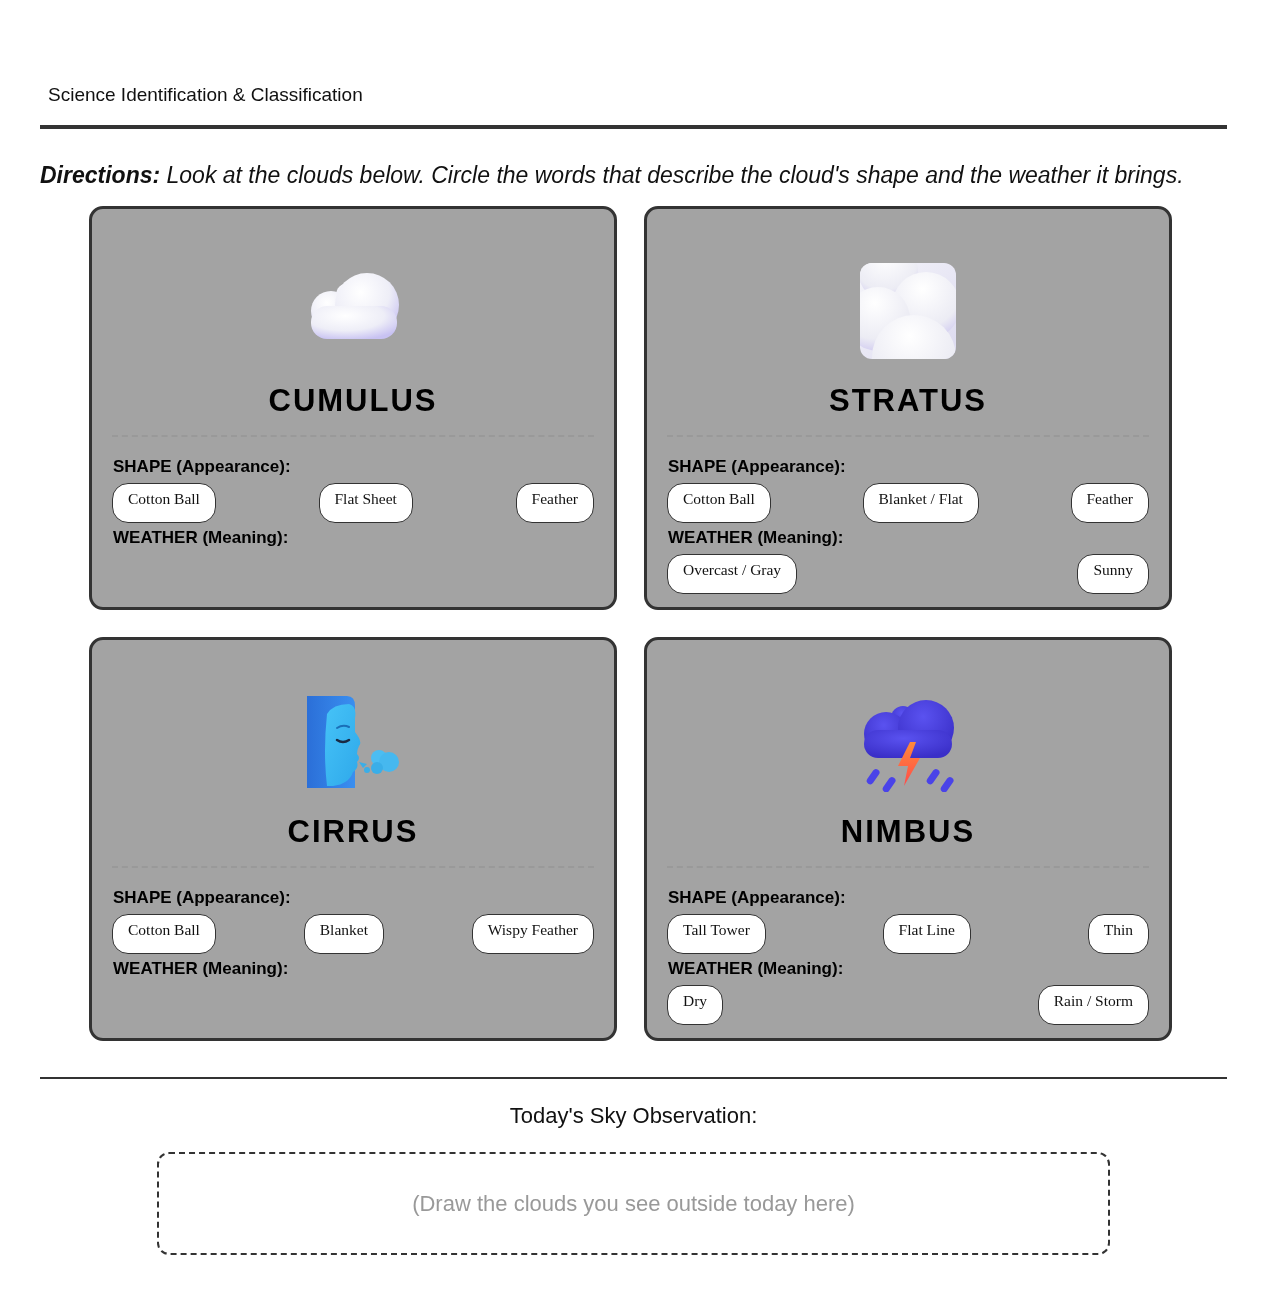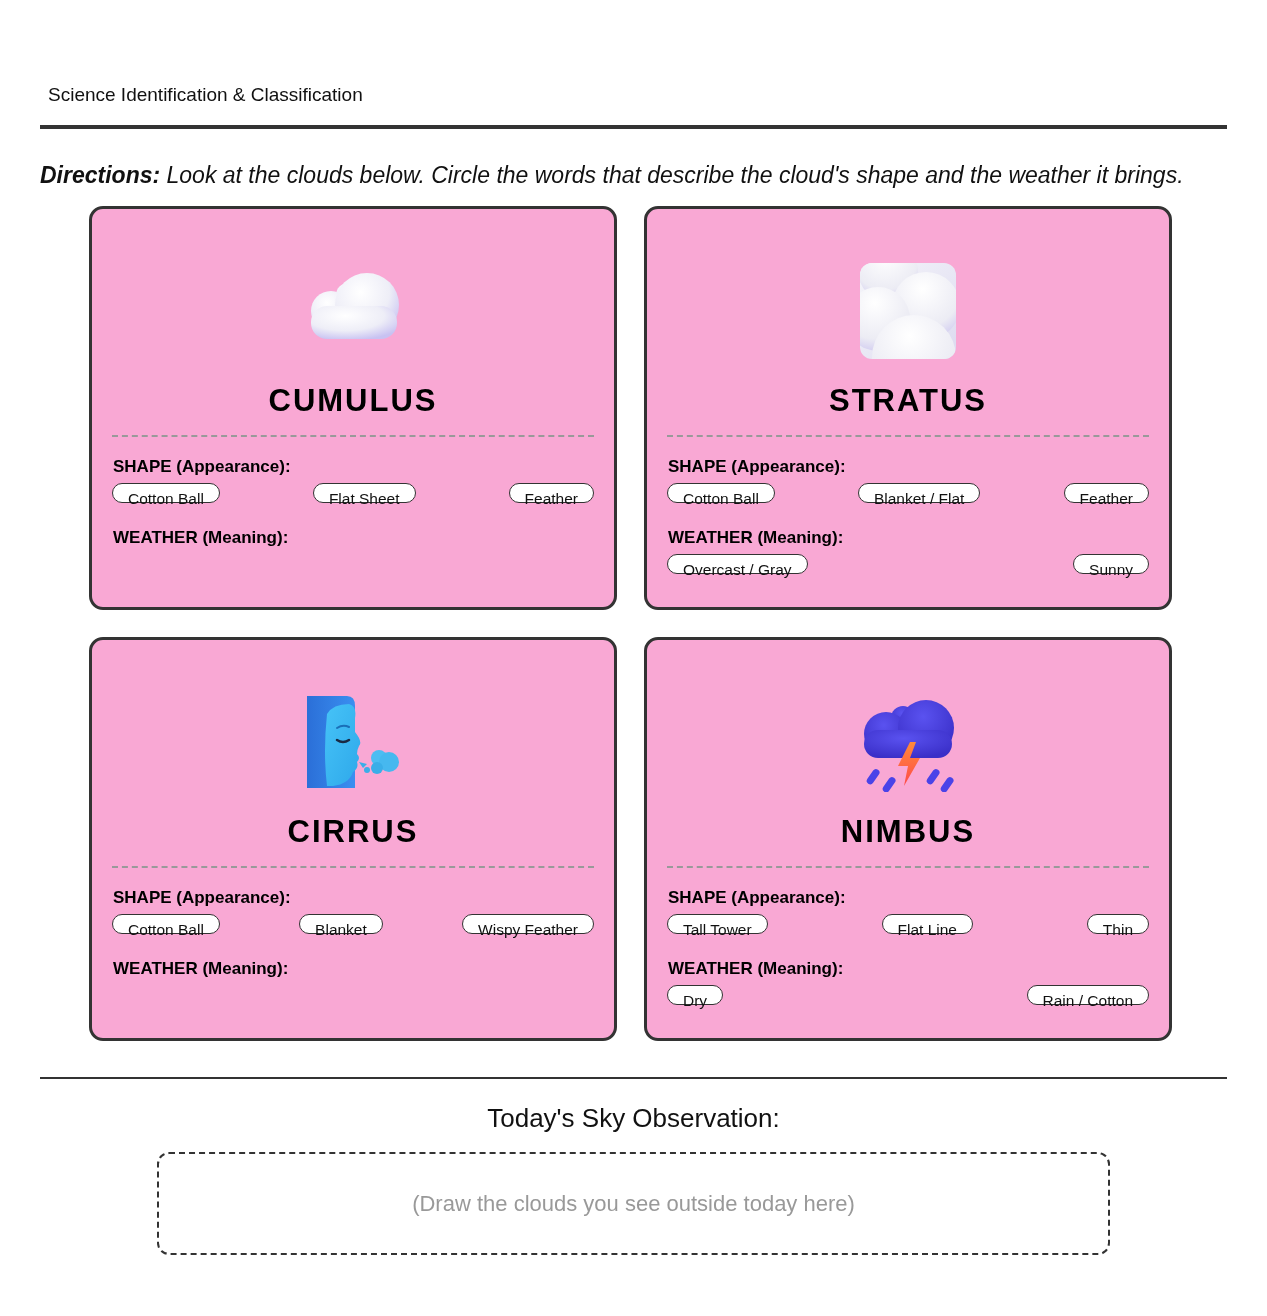--- a/index.html
+++ b/index.html
@@ -31,21 +31,21 @@
       position: absolute; left: 40px; top: 125px; width: 1187px; height: 4px; background: #333;
     }
     .directions {
       position: absolute; left: 40px; top: 162px; font-family: "Liberation Sans", sans-serif;
       font-size: 23px; font-style: italic; color: #111; white-space: nowrap;
     }
     .directions b { font-weight: 700; }
 
     .card {
       position: absolute; width: 528px; height: 404px; box-sizing: border-box;
-      border: 3px solid #333; border-radius: 14px; background: #f9a8d4;
+      border: 3px solid #333; border-radius: 14px; background: #a3a3a3;
     }
     .card-icon {
       position: absolute; left: 50%; top: 52px; width: 100px; height: 100px;
       transform: translateX(-50%);
     }
     .card-name {
       position: absolute; left: 0; right: 0; top: 172px; text-align: center;
       font-family: "Liberation Sans", sans-serif; font-weight: 700; font-size: 31px;
       letter-spacing: 2px; line-height: 40px;
     }
@@ -54,31 +54,31 @@
       border-top: 2px dashed #999;
     }
     .section-label {
       position: absolute; left: 21px; font-family: "Liberation Sans", sans-serif;
       font-weight: 700; font-size: 17px; line-height: 20px;
     }
     .chip-row {
       position: absolute; left: 20px; right: 20px; display: flex; justify-content: space-between;
     }
     .chip {
-      box-sizing: border-box; height: 20px; padding: 0 15px; border: 1.5px solid #333;
-      border-radius: 16px; font-family: Liberation Sans, sans-serif; font-size: 15.5px;
+      box-sizing: border-box; height: 40px; padding: 0 15px; border: 1.5px solid #333;
+      border-radius: 16px; font-family: Liberation Serif, serif; font-size: 15.5px;
       line-height: 29px; color: #111; background: #fff; white-space: nowrap; cursor: pointer;
     }
 
     .bottom-rule {
       position: absolute; left: 40px; top: 1077px; width: 1187px; height: 2px; background: #333;
     }
     .obs-title {
       position: absolute; left: 0; right: 0; top: 1103px; text-align: center;
-      font-family: "Liberation Sans", sans-serif; font-size: 26px; color: #111;
+      font-family: "Liberation Sans", sans-serif; font-size: 22px; color: #111;
     }
     .obs-box {
       position: absolute; left: 157px; top: 1152px; width: 953px; height: 103px;
       box-sizing: border-box; border: 2px dashed #333; border-radius: 12px;
       display: flex; align-items: center; justify-content: center;
     }
     .obs-placeholder {
       font-family: "Liberation Sans", sans-serif; font-size: 22px; color: #999;
     }
   </style>
@@ -215,21 +215,21 @@
   <div class="card-divider"></div>
   <div class="section-label" style="top:248px;">SHAPE (Appearance):</div>
   <div class="chip-row" style="top:274px;">
     <span class="chip">Tall Tower</span>
     <span class="chip">Flat Line</span>
     <span class="chip">Thin</span>
   </div>
   <div class="section-label" style="top:319px;">WEATHER (Meaning):</div>
   <div class="chip-row" style="top:345px;">
     <span class="chip">Dry</span>
-    <span class="chip">Rain / Cotton</span>
+    <span class="chip">Rain / Storm</span>
   </div>
 </div>
 
 <div class="bottom-rule"></div>
 <div class="obs-title">Today's Sky Observation:</div>
 <div class="obs-box">
   <span class="obs-placeholder">(Draw the clouds you see outside today here)</span>
 </div>
 
 </body></html>

